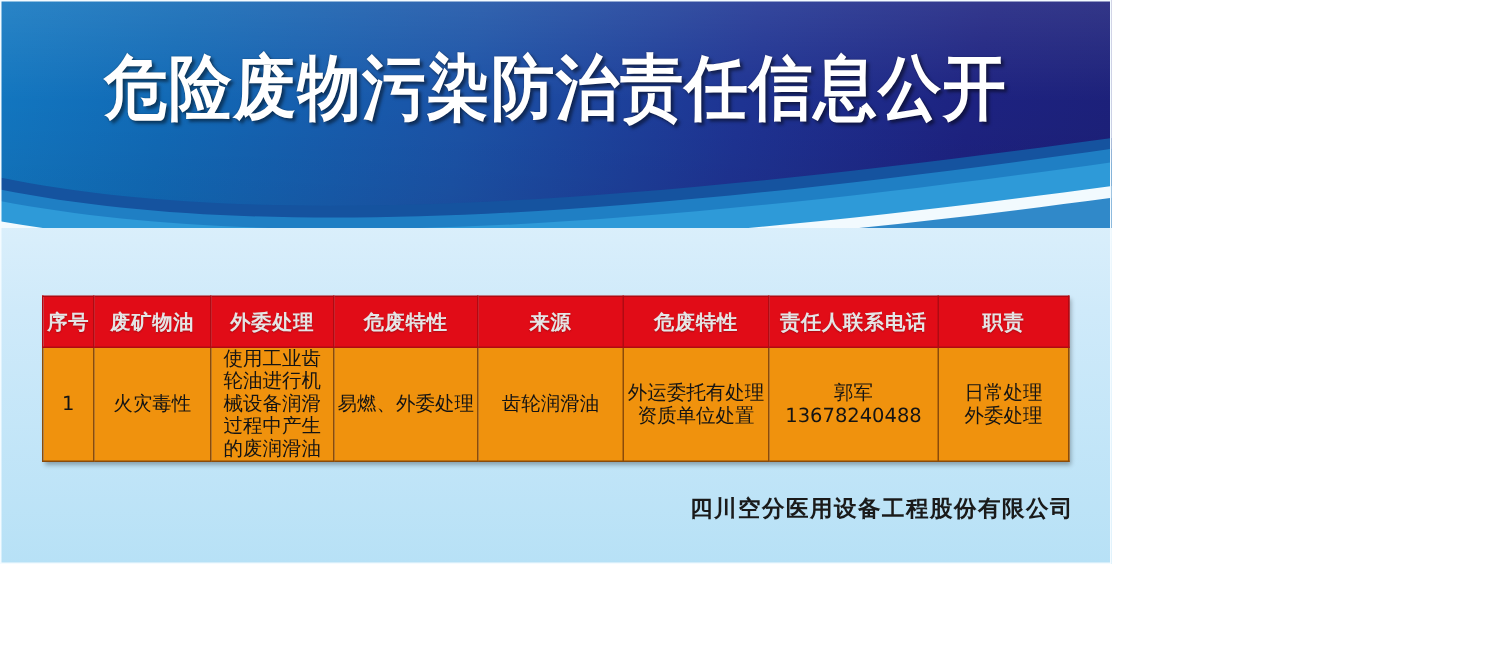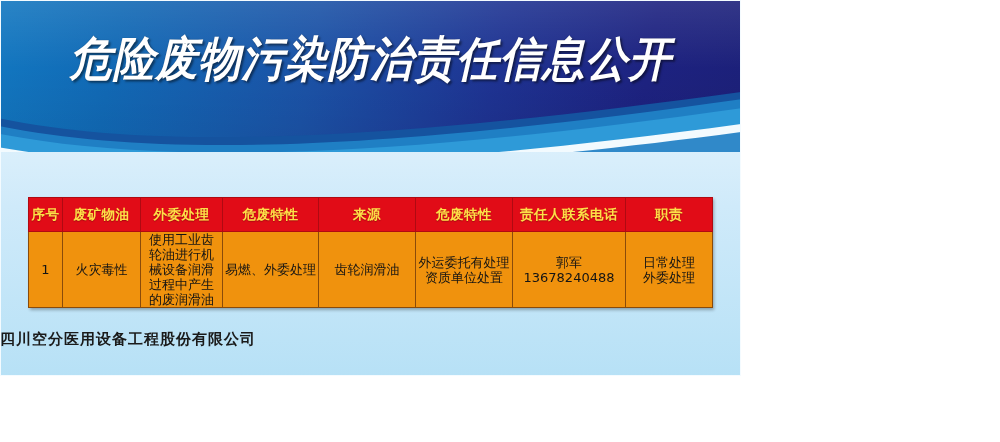--- a/index.html
+++ b/index.html
@@ -55,21 +55,20 @@
   #title {
     position: absolute;
     left: 0;
     top: 0;
     width: 741px;
     height: 118px;
     display: flex;
     align-items: center;
     justify-content: center;
     z-index: 5;
-    font-style: italic;
   }
   #title span {
     display: block;
     color: #ffffff;
     font-family: "DejaVu Sans", "Liberation Sans", sans-serif;
     font-size: 42px;
     font-weight: bold;
     letter-spacing: 1px;
     line-height: 1;
     white-space: nowrap;
@@ -94,21 +93,21 @@
   table#waste-table td {
     border: 1px solid #8a4b0a;
     padding: 0 2px;
     text-align: center;
     vertical-align: middle;
     font-family: "DejaVu Sans", "Liberation Sans", sans-serif;
   }
   table#waste-table thead th {
     height: 33px;
     background: #e10c17;
-    color: #fde047;
+    color: #e5e5e5;
     font-size: 13.5px;
     font-weight: bold;
     letter-spacing: 0.5px;
     border-color: #b00a12;
     text-shadow: 0 1px 1px rgba(0,0,0,0.25);
   }
   table#waste-table tbody td {
     height: 71px;
     background: #f0920d;
     color: #141414;
@@ -129,21 +128,21 @@
   col.c5 { width: 97px; }
   col.c6 { width: 113px; }
   col.c7 { width: 87px; }
 
   
   #footer {
     position: absolute;
     left: 0;
     top: 330px;
     width: 716px;
-    text-align: left;
+    text-align: right;
     color: #1a1a1a;
     font-size: 15px;
     font-weight: bold;
     letter-spacing: 1px;
     font-family: "DejaVu Sans", "Liberation Sans", sans-serif;
   }
 
   
   #poster-frame {
     position: absolute;

